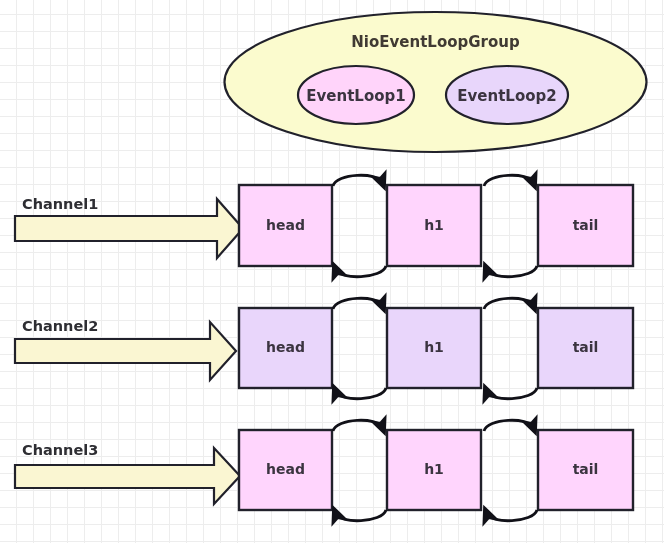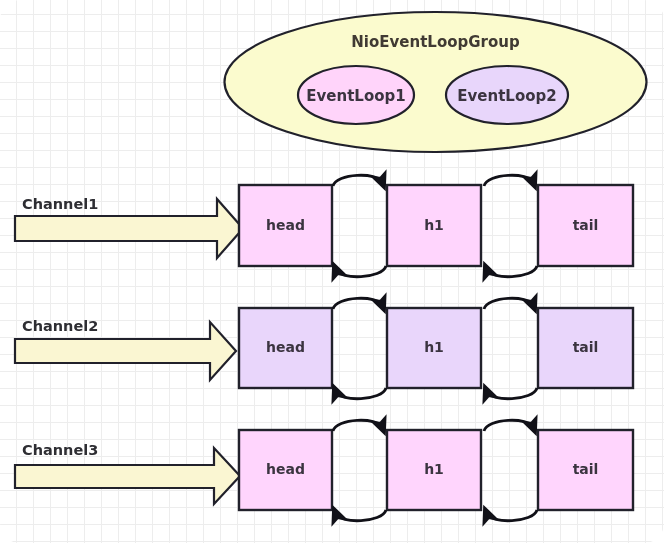--- a/index.html
+++ b/index.html
@@ -22,21 +22,20 @@
       linear-gradient(to right, #ededed 1px, transparent 1px),
       linear-gradient(to bottom, #ededed 1px, transparent 1px),
       linear-gradient(to right, #e2e2e2 1px, transparent 1px),
       linear-gradient(to bottom, #e2e2e2 1px, transparent 1px);
     background-size:
       17px 17px,
       17px 17px,
       68px 68px,
       68px 68px;
     background-position: -1px -3px, -1px -3px, -1px -3px, -1px -3px;
-    border-radius: 20px;
   }
   #diagram-svg {
     position: absolute;
     left: 0;
     top: 0;
     width: 664px;
     height: 543px;
   }
   .node-label {
     font-family: "DejaVu Sans", "Liberation Sans", sans-serif;

